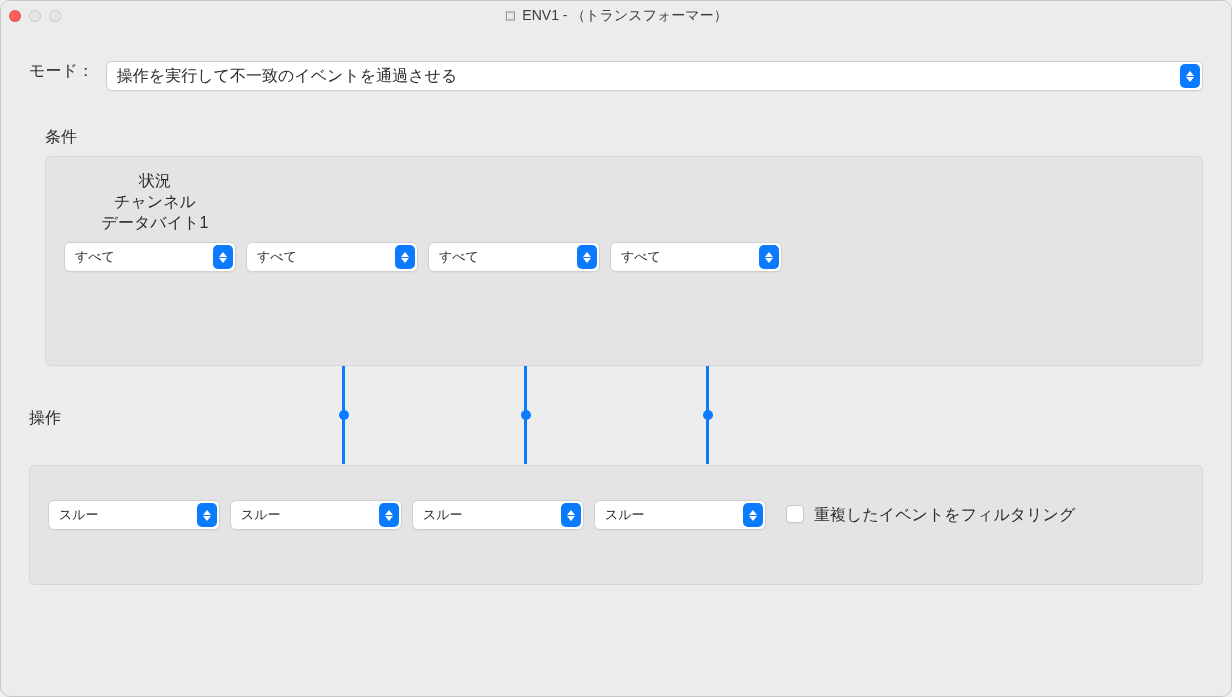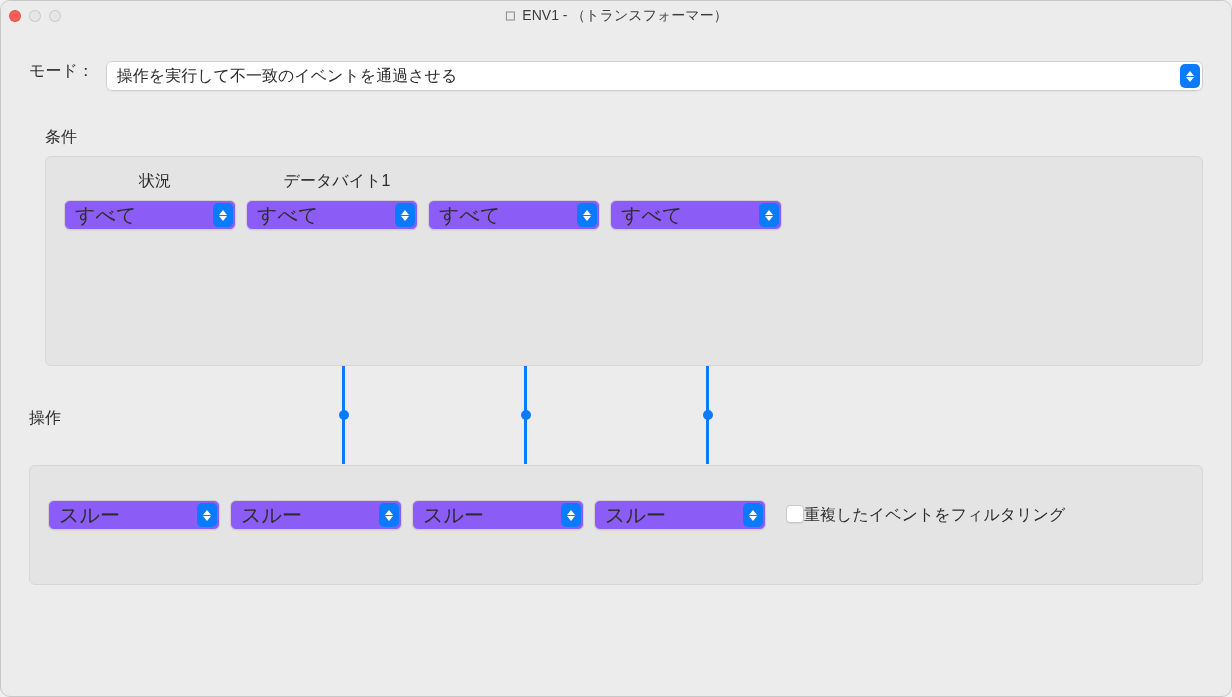--- a/index.html
+++ b/index.html
@@ -135,45 +135,46 @@
       height: 210px;
     }
     .operations-panel {
       height: 120px;
       margin-top: 0;
     }
     .column-headers {
       display: flex;
       gap: 0;
       margin-bottom: 8px;
+      flex-direction: column;
     }
     .col-header {
       font-size: 16px;
       color: #2c2c2c;
       text-align: center;
     }
     .col-1 { width: 182px; }
     .col-2 { width: 182px; }
     .col-3 { width: 182px; }
     .col-4 { width: 182px; }
     .selects-row {
       display: flex;
       gap: 10px;
       align-items: center;
     }
     .small-select {
       width: 172px;
       height: 30px;
-      background: #8b5cf6;
+      background: #ffffff;
       border: 1px solid #d0d0d0;
       border-radius: 6px;
       display: flex;
       align-items: center;
       padding: 0 2px 0 10px;
-      font-size: 20px;
+      font-size: 13px;
       color: #2c2c2c;
       box-shadow: 0 1px 1px rgba(0,0,0,0.04);
       gap: 44px;
     }
     .small-select .select-text {
       flex: 1;
       text-align: left;
     }
     .connector-area {
       position: relative;
@@ -202,20 +203,21 @@
       margin-left: 16px;
     }
     .ops-row {
       display: flex;
       gap: 10px;
       align-items: center;
     }
     .checkbox-group {
       display: flex;
       align-items: flex-start;
+      gap: 10px;
       margin-left: 10px;
     }
     .checkbox {
       width: 18px;
       height: 18px;
       background: #ffffff;
       border: 1px solid #c8c8c8;
       border-radius: 4px;
       box-shadow: 0 1px 1px rgba(0,0,0,0.06);
     }
@@ -263,20 +265,21 @@
           </span>
         </div>
       </div>
     </div>
 
     <div class="conditions-section">
       <div class="section-label">条件</div>
       <div class="section-panel conditions-panel">
         <div class="column-headers">
           <div class="col-header col-1">状況</div>
+          <div class="col-header col-2">チャンネル</div>
           <div class="col-header col-3">データバイト1</div>
         </div>
         <div class="selects-row">
           <div class="small-select">
             <span class="select-text">すべて</span>
             <span class="select-stepper">
               <svg width="8" height="5" viewBox="0 0 8 5">
                   <path d="M0 5 L4 0 L8 5 Z" fill="white"></path>
                 </svg>
               <svg width="8" height="5" viewBox="0 0 8 5">

